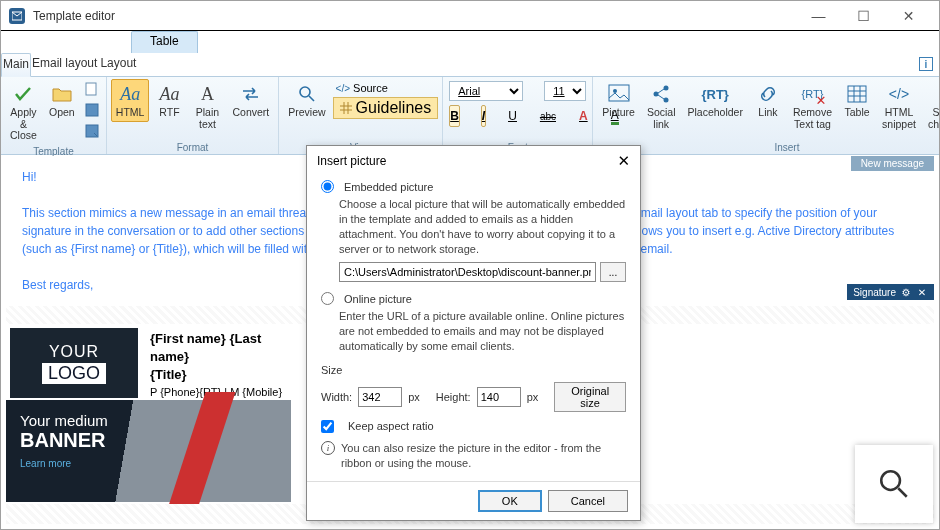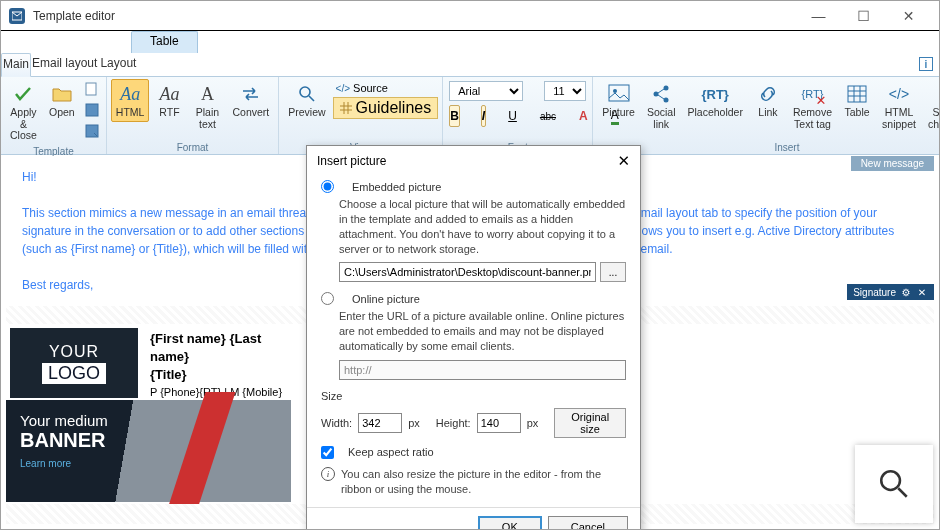--- a/index.html
+++ b/index.html
@@ -29,21 +29,21 @@
 .rgroup .tools { display: flex; flex: 1; align-items: flex-start; gap: 2px; }
 .rgroup .glabel { font-size: 10px; color: #5a7a94; text-align: center; padding: 1px 0; }
 .rbtn { display: flex; flex-direction: column; align-items: center; justify-content: flex-start; padding: 2px 4px; border: 1px solid transparent; border-radius: 2px; min-width: 36px; }
 .rbtn.active { background: #fdd77a; border-color: #d8a030; }
 .rbtn .ic { width: 24px; height: 24px; display: flex; align-items: center; justify-content: center; margin-bottom: 1px; }
 .rbtn .lbl { font-size: 10.5px; color: #333; text-align: center; line-height: 1.1; white-space: pre-line; }
 .rbtn-sm { width: 20px; height: 20px; display: flex; align-items: center; justify-content: center; border: 1px solid transparent; border-radius: 2px; }
 .rcol { display: flex; flex-direction: column; gap: 1px; }
 
 
-.font-row { display: flex; gap: 21px; align-items: center; margin-bottom: 2px; }
+.font-row { display: flex; gap: 21px; align-items: center; margin-bottom: 2px; text-decoration: underline; }
 .font-select { font-size: 11px; height: 20px; border: 1px solid #a8bfd0; background: #fff; padding: 0 4px; }
 .font-name { width: 96px; }
 .font-size { width: 48px; }
 .fbtn { width: 22px; height: 22px; border: 1px solid transparent; display: flex; align-items: center; justify-content: center; font-size: 12px; border-radius: 2px; }
 .fbtn.box { border: 1px solid #c9a961; background: #fef5d6; font-weight: bold; }
 
 
 .vrow { display: flex; align-items: center; gap: 3px; font-size: 11px; padding: 1px 3px; }
 .guidelines { background: #fde8a8; border: 1px solid #d8b860; padding: 1px 6px; display: flex; align-items: center; gap: 4px; }
 
@@ -68,21 +68,21 @@
 .banner .t2 { font-size: 20px; font-weight: bold; }
 .banner .lm { font-size: 10px; color: #5ab0e0; margin-top: 6px; display: inline-block; }
 .banner::after { content: ""; position: absolute; right: 75px; top: -8px; width: 30px; height: 120px; background: #cc3030; transform: skewX(-18deg); }
 
 
 .dialog { position: absolute; left: 305px; top: 144px; width: 335px; background: #fff; border: 1px solid #888; box-shadow: 2px 2px 8px rgba(0,0,0,0.25); z-index: 50; }
 .dialog .dtitle { display: flex; align-items: center; padding: 6px 10px; font-size: 12px; }
 .dialog .dclose { margin-left: auto; font-size: 15px; cursor: pointer; }
 .dialog .dbody { padding: 4px 14px 10px; font-size: 11px; color: #333; }
 .dopt { margin-bottom: 10px; }
-.dopt label { display: flex; align-items: flex-end; gap: 18px; }
+.dopt label { display: flex; align-items: flex-end; gap: 10px; }
 .dopt .desc { margin: 4px 0 6px 18px; line-height: 1.35; color: #444; }
 .dinput-row { display: flex; gap: 4px; margin-left: 18px; }
 .dinput { flex: 1; border: 1px solid #888; padding: 2px 4px; font-size: 11px; height: 20px; }
 .dbrowse { width: 26px; height: 20px; border: 1px solid #999; background: #f3f3f3; font-size: 10px; }
 .dsec-title { font-size: 11px; margin: 8px 0 6px; }
 .drow { display: flex; align-items: center; gap: 6px; margin-left: 0; }
 .drow .lbl { font-size: 11px; }
 .dnum { width: 44px; border: 1px solid #888; height: 20px; padding: 0 3px; font-size: 11px; }
 .dunit { font-size: 11px; margin-right: 10px; }
 .dorig { margin-left: auto; border: 1px solid #999; background: #f3f3f3; padding: 2px 10px; font-size: 11px; }
@@ -363,23 +363,20 @@
         <input class="dinput" value="C:\Users\Administrator\Desktop\discount-banner.png" style="">
         <button class="dbrowse">...</button>
       </div>
     </div>
     <div class="dopt">
       <label>
           <input type="radio" name="pic" style="">
           <span>Online picture</span>
         </label>
       <div class="desc">Enter the URL of a picture available online. Online pictures are not embedded to emails and may not be displayed automatically by some email clients.</div>
-      <div class="dinput-row">
-        <input class="dinput" style="color: rgb(136, 136, 136);" disabled="" value="http://">
-      </div>
     </div>
     <div class="dsec-title">Size</div>
     <div class="drow">
       <span class="lbl">Width:</span>
       <input class="dnum" value="342" style="">
       <span class="dunit">px</span>
       <span class="lbl">Height:</span>
       <input class="dnum" value="140" style="">
       <span class="dunit">px</span>
       <button class="dorig">Original size</button>

